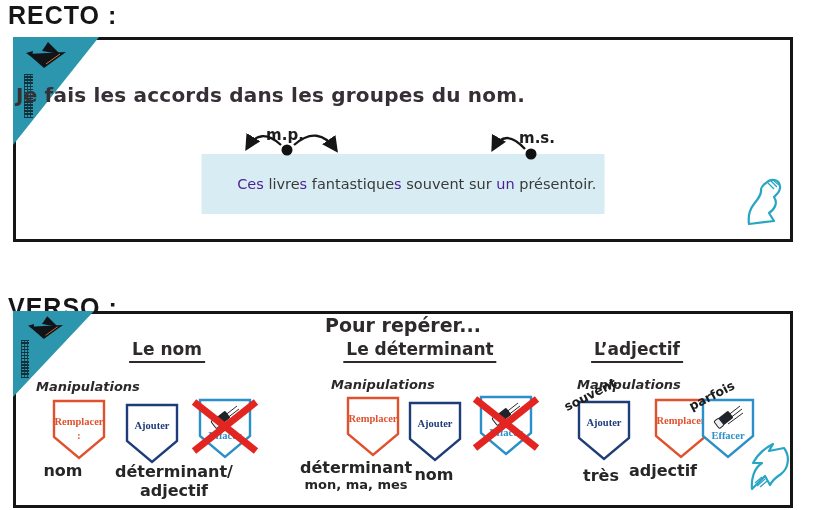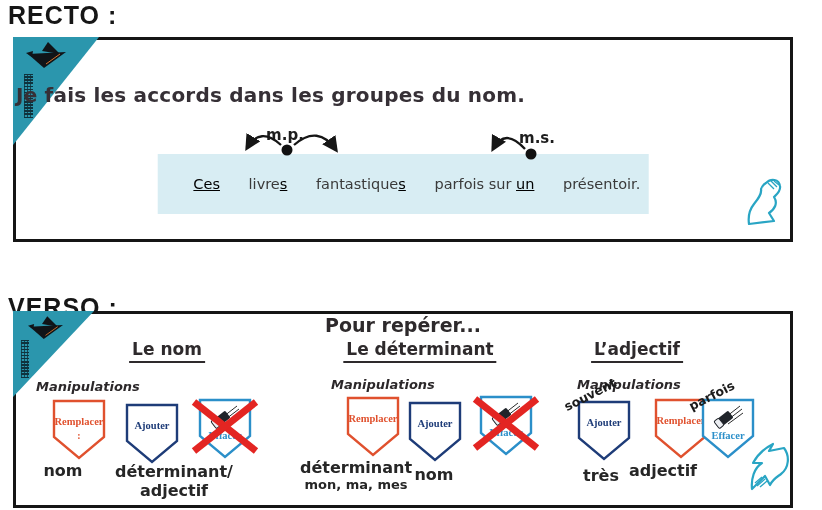--- a/index.html
+++ b/index.html
@@ -15,22 +15,22 @@
   #recto-card .tri{width:86px;height:108px;}
   #verso-card .tri{width:81px;height:86px;}
   .bird{position:absolute;}
   .schooltext{position:absolute;width:9px;opacity:.9;
       background:repeating-linear-gradient(0deg,#0d2831 0 1.5px,transparent 1.5px 3.1px),
                  repeating-linear-gradient(90deg,rgba(13,40,49,.8) 0 1.3px,transparent 1.3px 3px);}
   .recto-title{position:absolute;left:0;right:0;top:43px;
       font-size:20px;font-weight:700;color:#363036;letter-spacing:.2px;}
   .sentence{position:absolute;left:50%;top:114px;transform:translateX(-50%);
       background:#d8edf3;padding:6px 8px;font-size:14.5px;white-space:pre;color:#3a3a3a;}
-  .sentence span[data-color="blue"]{color:#000000;text-decoration:underline;}
-  .sentence span[data-color="dark"]{color:#3a3a3a;margin-left:24px;}
+  .sentence span[data-color="blue"]{color:#4c1d95;}
+  .sentence span[data-color="dark"]{color:#3a3a3a;}
   .arrow-layer{position:absolute;left:-3px;top:-3px;pointer-events:none;}
   .arrow-layer text{font-family:"DejaVu Sans",sans-serif;font-size:15px;font-weight:700;fill:#1d1d1d;}
   .hand-icon{position:absolute;}
   
   .v-title{position:absolute;left:0;right:0;top:0;text-align:center;font-size:19px;
       font-weight:700;color:#2e2a2c;}
   .col-head{position:absolute;top:25px;transform:translateX(-50%);font-size:17px;font-weight:700;
       color:#2e2a2c;border-bottom:2px solid #2e2a2c;padding:0 3px 2px;white-space:nowrap;}
   .manip{position:absolute;font-size:13px;font-weight:700;color:#2c282a;font-style:italic;}
   .badge{position:absolute;width:54px;height:62px;}
@@ -67,21 +67,21 @@
       <polygon points="22,0 34,12 16,9" fill="#101418"></polygon>
       <polygon points="2,12 40,10 18,26" fill="#101418"></polygon>
       <polygon points="0,11 7,9 6,15" fill="#101418"></polygon>
       <line x1="34" y1="12" x2="20" y2="22" stroke="#d8722c" stroke-width="1"></line>
     </svg>
     <div class="schooltext" style="left:8px;top:34px;height:44px"></div>
 
     <div class="recto-title">Je fais les accords dans les groupes du nom.</div>
 
     <div class="sentence">
-      <span data-color="blue">Ces</span><span data-color="dark"> livre</span><span data-color="blue">s</span><span data-color="dark"> fantastique</span><span data-color="blue">s</span><span data-color="dark"> parfois sur </span><span data-color="blue">un</span><span data-color="dark"> présentoir.</span>
+      <span data-color="blue">Ces</span><span data-color="dark"> livre</span><span data-color="blue">s</span><span data-color="dark"> fantastique</span><span data-color="blue">s</span><span data-color="dark"> souvent sur </span><span data-color="blue">un</span><span data-color="dark"> présentoir.</span>
     </div>
 
     <svg class="arrow-layer" width="777" height="202" viewBox="0 0 777 202">
       <defs>
         <marker id="ah" markerWidth="8" markerHeight="8" refX="5.5" refY="3.5" orient="auto">
           <path d="M0,0 L7,3.5 L0,7 Z" fill="#161616"></path>
         </marker>
       </defs>
       <text x="272" y="103" text-anchor="middle">m.p.</text>
       <circle cx="274" cy="113" r="5.5" fill="#111"></circle>

